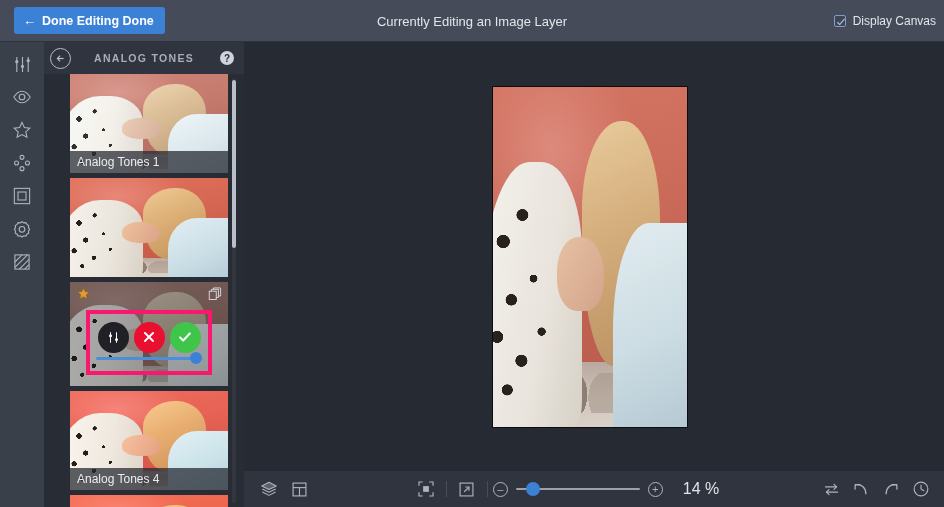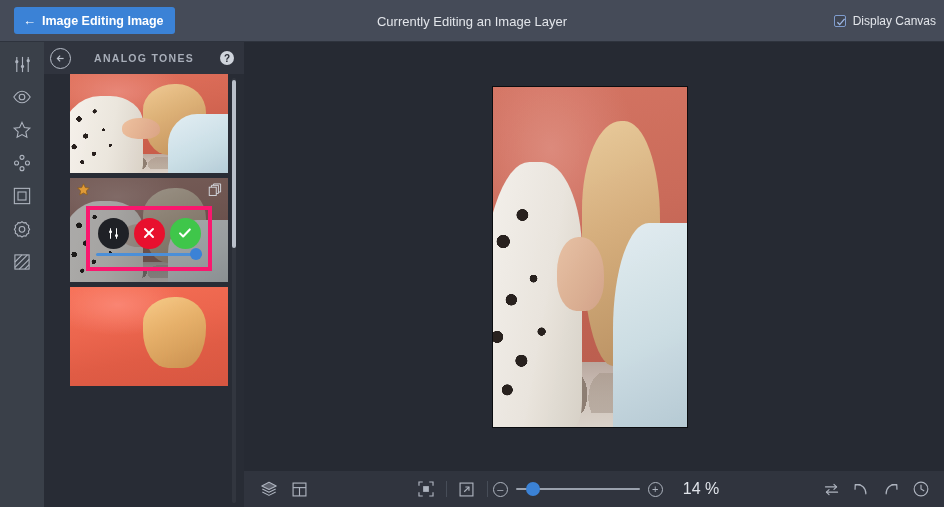--- a/index.html
+++ b/index.html
@@ -255,21 +255,21 @@
   .spacer { flex: 1; }
 </style>
 </head>
 <body>
 
 <div class="app">
 
   <div class="topbar">
     <button class="done-btn">
       <span class="arr">←</span>
-      <span>Image Editing Image</span>
+      <span>Done Editing Done</span>
     </button>
     <div class="topbar-title">Currently Editing an Image Layer</div>
     <div class="display-canvas">
       <span class="cb">
         <svg width="10" height="10" viewBox="0 0 10 10">
           <path d="M1.4 5.2 L3.7 7.6 L8.6 1.9" fill="none" stroke="#9fb9e4" stroke-width="1.3"></path>
         </svg>
       </span>
       <span>Display Canvas</span>
     </div>
@@ -336,20 +336,32 @@
             <path d="M5.6 2.9 L2.6 6 L5.6 9.1"></path>
         </svg>
       </div>
       <div class="panel-title">ANALOG TONES</div>
       <div class="help-icon">?</div>
     </div>
 
     <div class="panel-scroll">
       <div class="thumbs">
 
+        <div class="thumb">
+          <div class="photo tone-1">
+            <div class="ph-wall"></div>
+              <div class="ph-ground"></div>
+            <div class="ph-rocks"></div>
+              <div class="ph-dog"></div>
+            <div class="ph-hair"></div>
+              <div class="ph-dress"></div>
+              <div class="ph-arm"></div>
+          </div>
+          <div class="thumb-label">Analog Tones 1</div>
+        </div>
 
         <div class="thumb">
           <div class="photo tone-2">
             <div class="ph-wall"></div>
               <div class="ph-ground"></div>
             <div class="ph-rocks"></div>
               <div class="ph-dog"></div>
             <div class="ph-hair"></div>
               <div class="ph-dress"></div>
               <div class="ph-arm"></div>
@@ -401,20 +413,32 @@
                 </svg>
               </button>
             </div>
             <div class="hl-slider">
               <div class="hl-track"></div>
               <div class="hl-knob"></div>
             </div>
           </div>
         </div>
 
+        <div class="thumb">
+          <div class="photo tone-4">
+            <div class="ph-wall"></div>
+              <div class="ph-ground"></div>
+            <div class="ph-rocks"></div>
+              <div class="ph-dog"></div>
+            <div class="ph-hair"></div>
+              <div class="ph-dress"></div>
+              <div class="ph-arm"></div>
+          </div>
+          <div class="thumb-label">Analog Tones 4</div>
+        </div>
 
         <div class="thumb">
           <div class="photo tone-5">
             <div class="ph-wall"></div>
 
             <div class="ph-hair"></div>
           </div>
         </div>
 
       </div>

